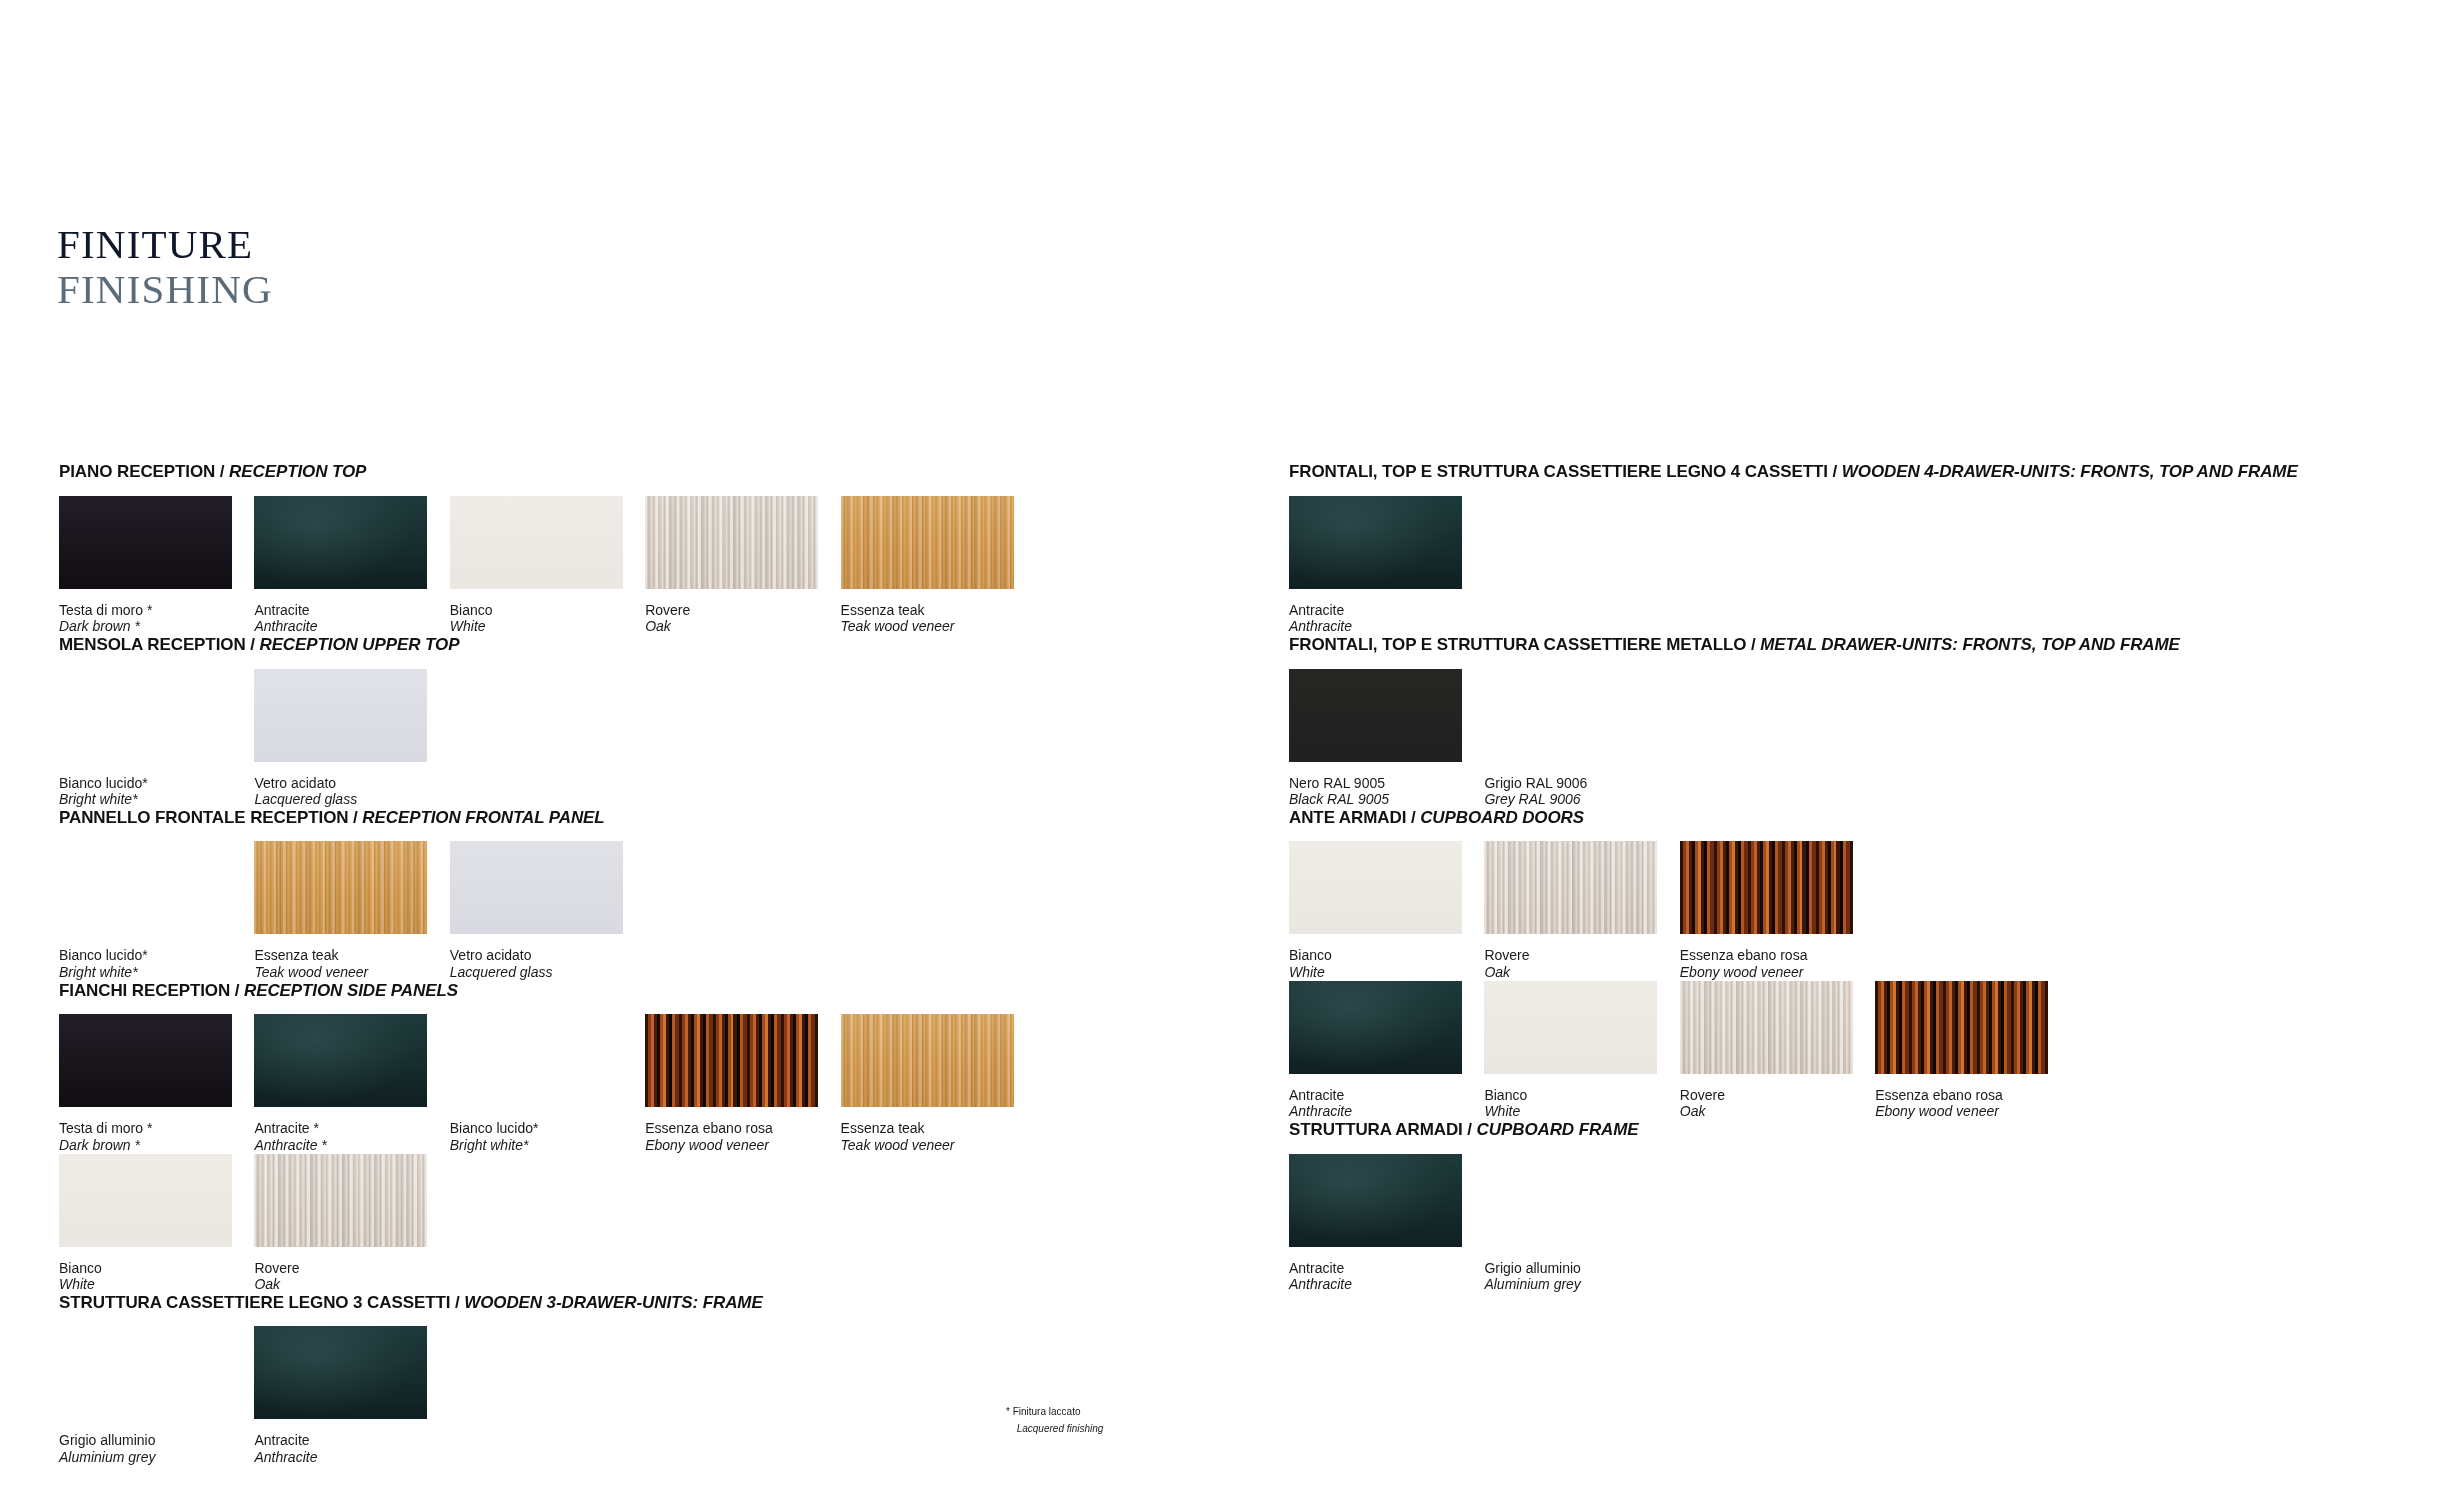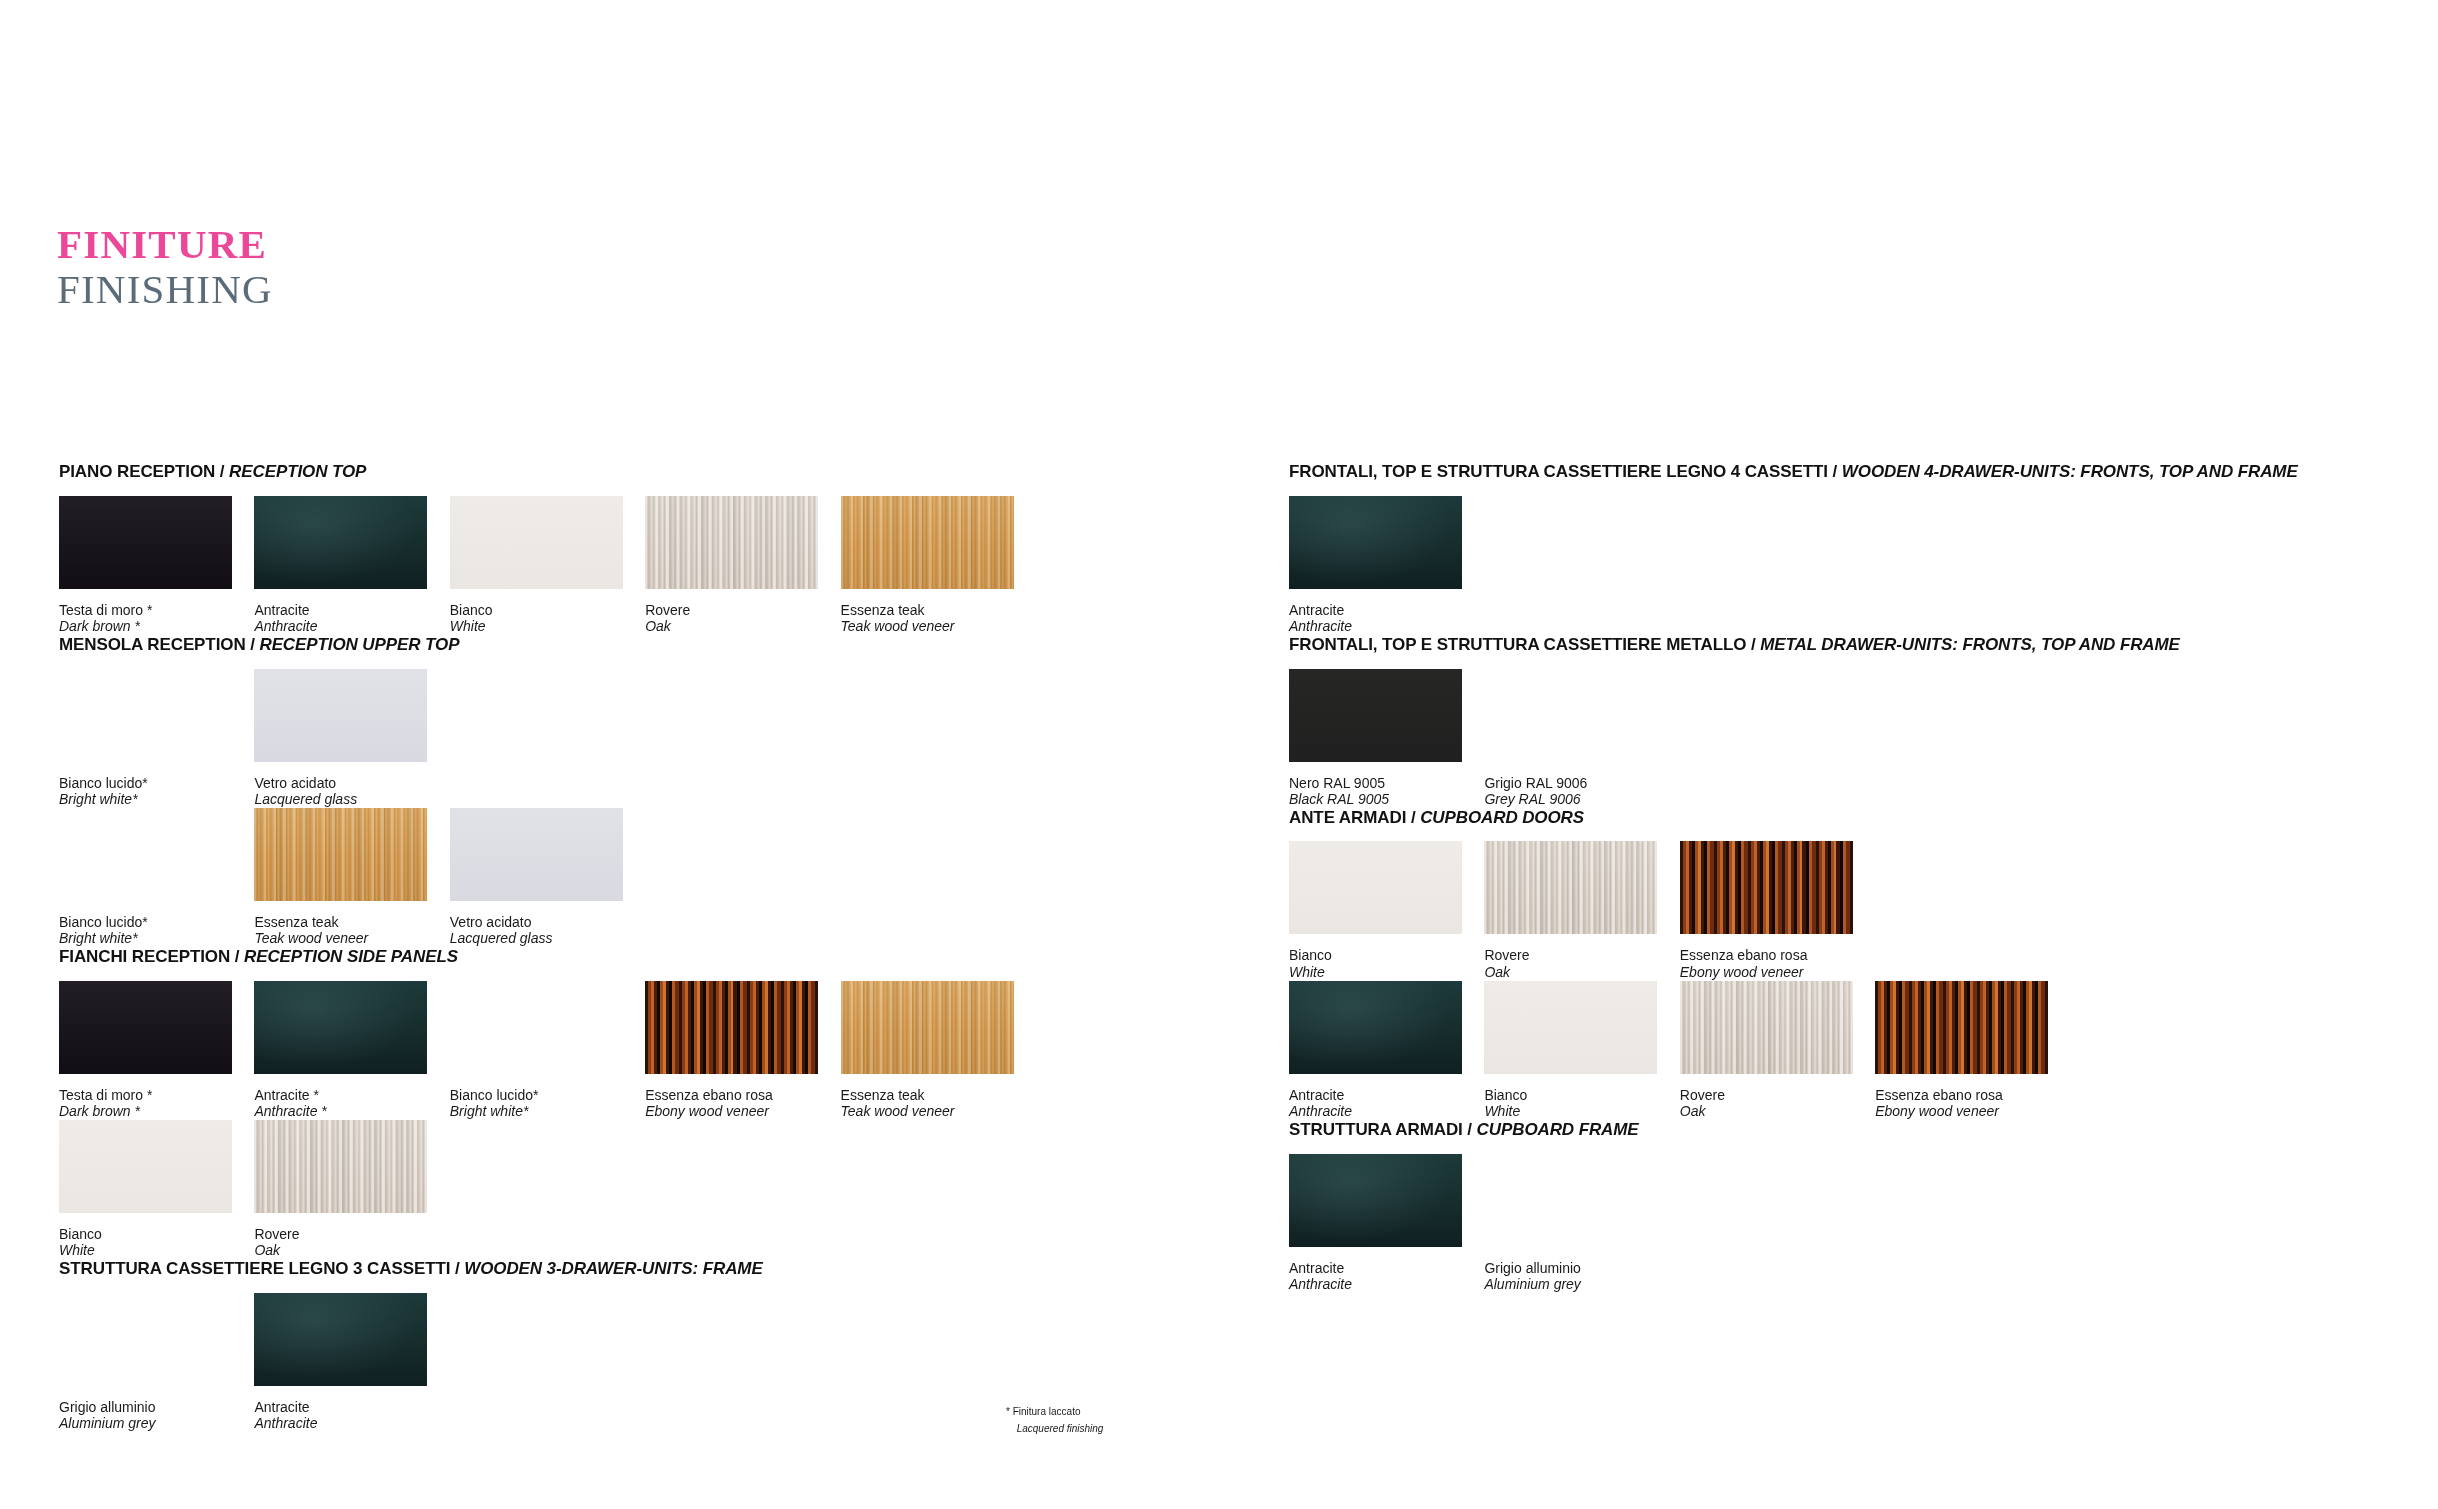--- a/index.html
+++ b/index.html
@@ -22,21 +22,21 @@
     left: 57px;
     top: 222px;
   }
   .title-line {
     font-family: "Liberation Serif", serif;
     font-size: 41px;
     letter-spacing: 1.2px;
     line-height: 45px;
     font-weight: 400;
   }
-  .title-it { color: #ec4899; font-weight: bold; }
+  .title-it { color: #0f172a; }
   .title-en { color: #5b6c78; }
 
   
   .col {
     position: absolute;
     top: 462px;
   }
   .col-left  { left: 59px;   width: 1170px; }
   .col-right { left: 1289px; width: 1122px; }
 
@@ -222,20 +222,21 @@
         <div class="cell">
           <div class="sw m-vetro"></div>
           <div class="lab">
             <span class="it">Vetro acidato</span>
             <span class="en">Lacquered glass</span>
           </div>
         </div>
       </div>
     </div>
     <div class="section">
+      <div class="sec-head"><span>PANNELLO FRONTALE RECEPTION / </span><span class="en">RECEPTION FRONTAL PANEL</span></div>
       <div class="row">
         <div class="cell">
           <div class="sw blank"></div>
           <div class="lab">
             <span class="it">Bianco lucido*</span>
             <span class="en">Bright white*</span>
           </div>
         </div>
         <div class="cell">
           <div class="sw m-teak"></div>

